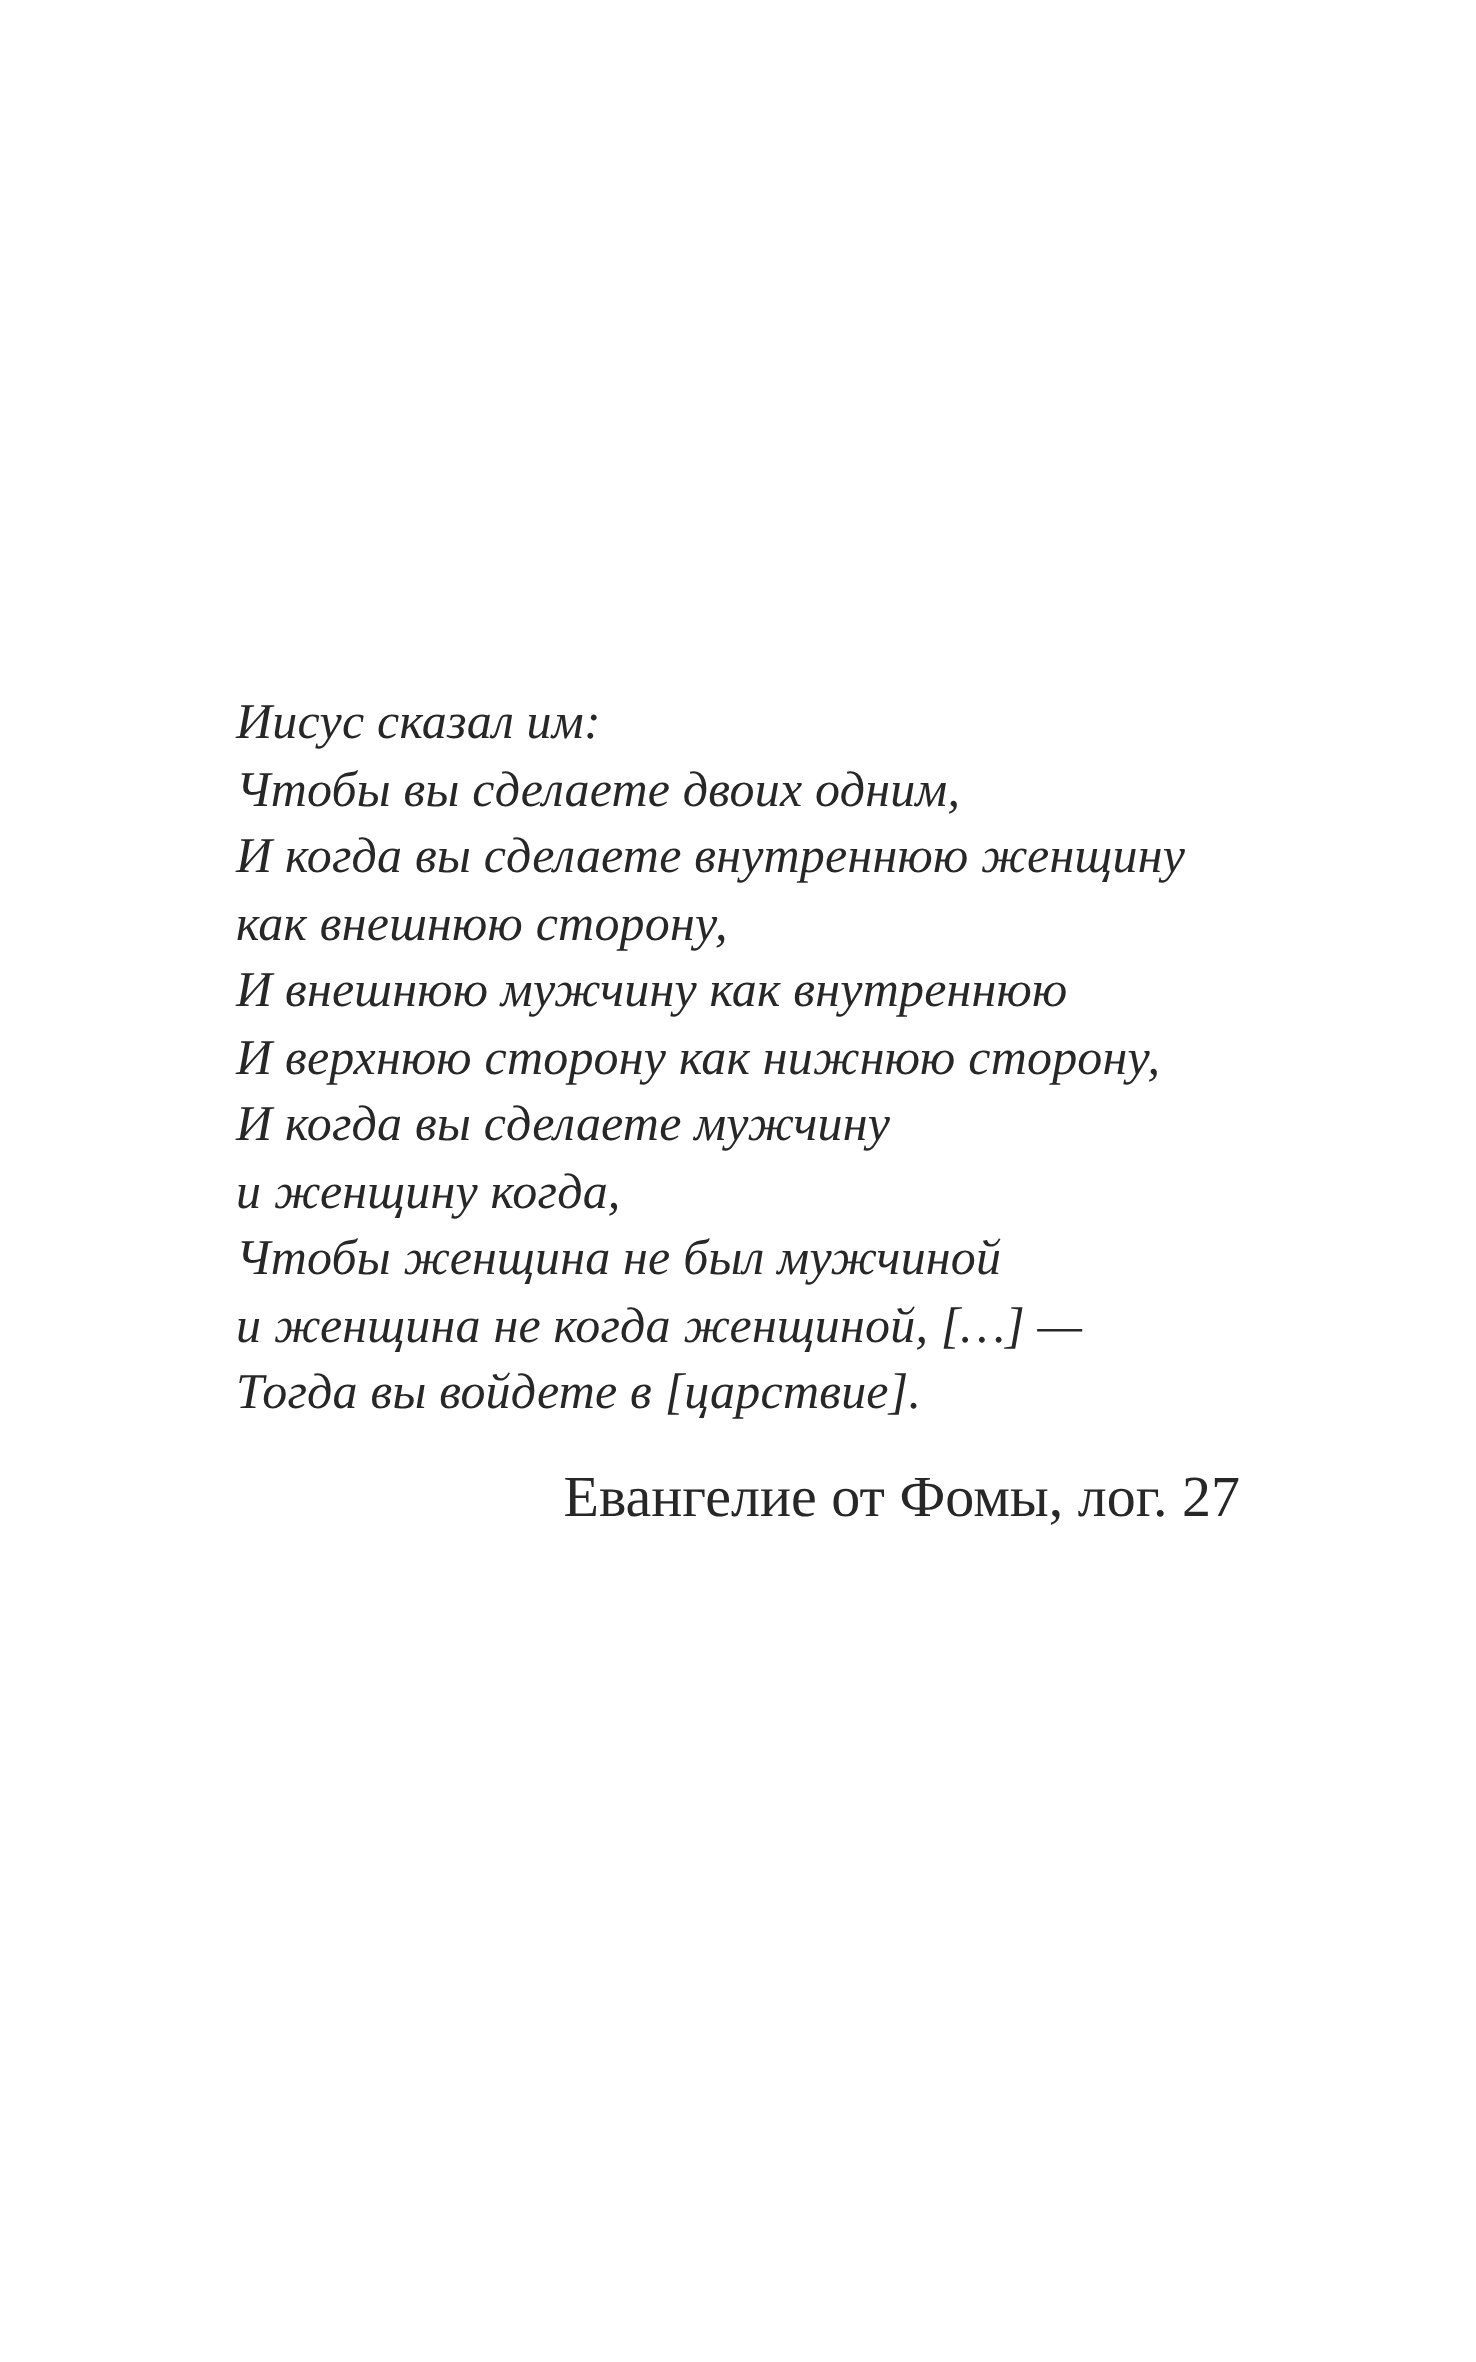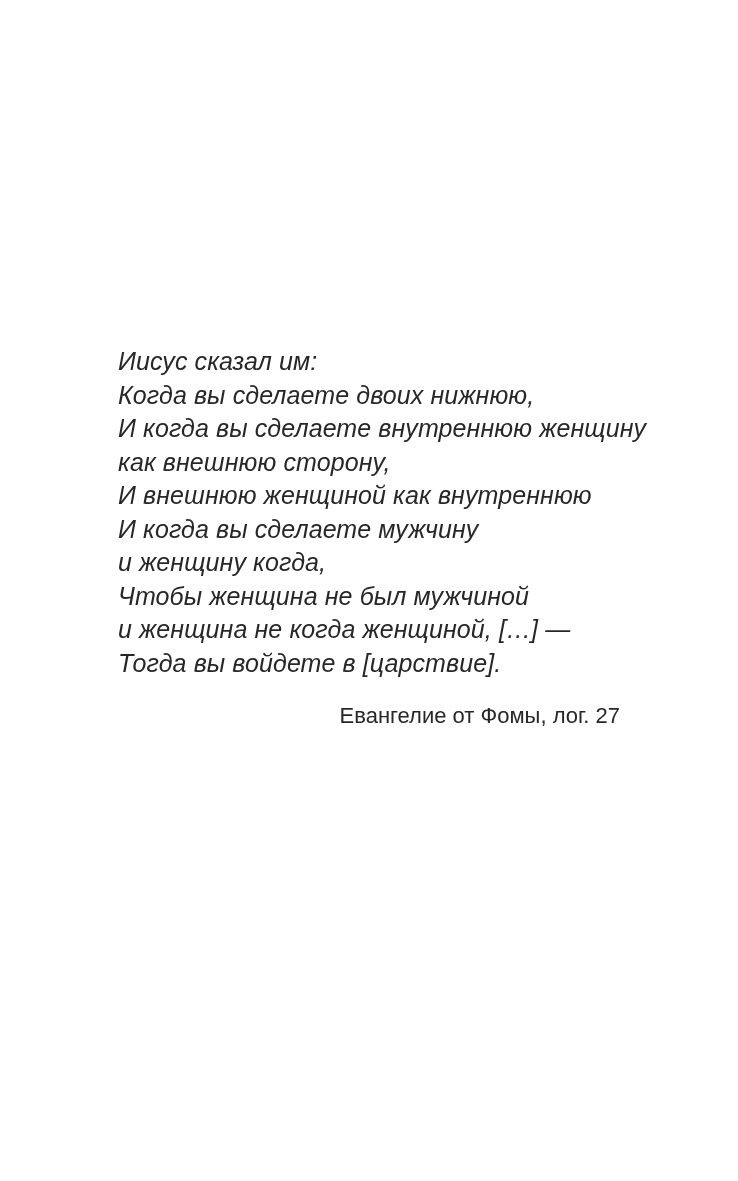--- a/index.html
+++ b/index.html
@@ -11,56 +11,57 @@
     width: 738px;
     height: 1181px;
     background: var(--bg);
     overflow: hidden;
   }
   .book-page {
     position: relative;
     width: 738px;
     height: 1181px;
     background: var(--bg);
-    font-family: Liberation Sans, sans-serif;
+    font-family: Liberation Serif, serif;
     color: var(--ink);
   }
   .epigraph {
     position: absolute;
     left: 118px;
     right: 118px;
     top: 345px;
   }
   .epigraph-lines .line {
     font-style: italic;
     font-size: 25px;
     line-height: 33.5px;
     letter-spacing: 0.1px;
     white-space: nowrap;
   }
   .attribution {
     margin-top: 19px;
     text-align: right;
     font-style: normal;
-    font-size: 22px;
+    font-size: 29px;
     line-height: 33.5px;
     white-space: nowrap;
   }
 </style>
 </head>
 <body>
 
 <div class="book-page">
   <div class="epigraph">
     <div class="epigraph-lines">
       <div class="line">Иисус сказал им:</div>
-      <div class="line">Когда вы сделаете двоих нижнюю,</div>
+      <div class="line">Чтобы вы сделаете двоих одним,</div>
       <div class="line">И когда вы сделаете внутреннюю женщину</div>
       <div class="line">как внешнюю сторону,</div>
-      <div class="line">И внешнюю женщиной как внутреннюю</div>
+      <div class="line">И внешнюю мужчину как внутреннюю</div>
+      <div class="line">И верхнюю сторону как нижнюю сторону,</div>
       <div class="line">И когда вы сделаете мужчину</div>
       <div class="line">и женщину когда,</div>
       <div class="line">Чтобы женщина не был мужчиной</div>
       <div class="line">и женщина не когда женщиной, […] —</div>
       <div class="line">Тогда вы войдете в [царствие].</div>
     </div>
     <div class="attribution">Евангелие от Фомы, лог. 27</div>
   </div>
 </div>
 

